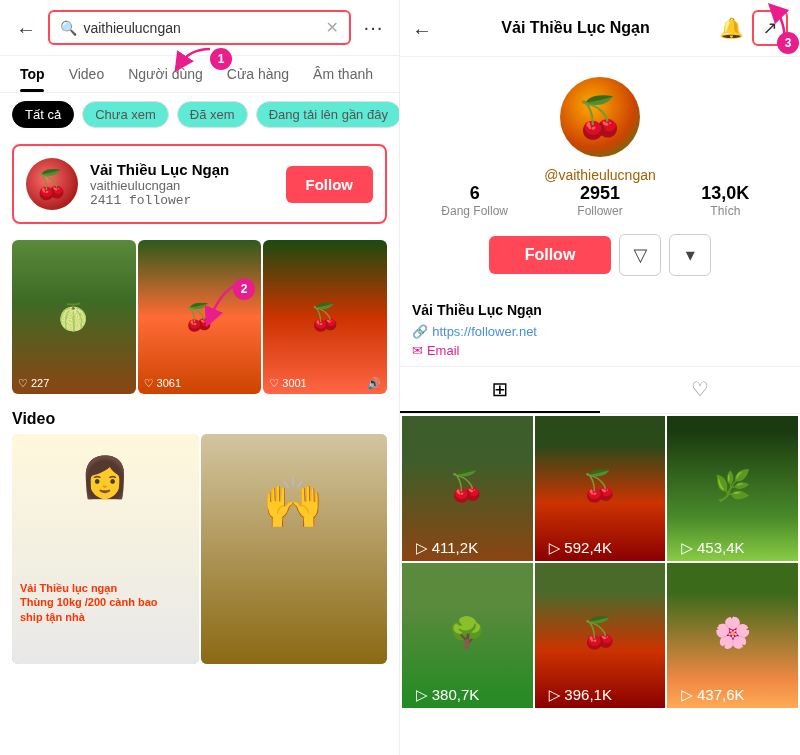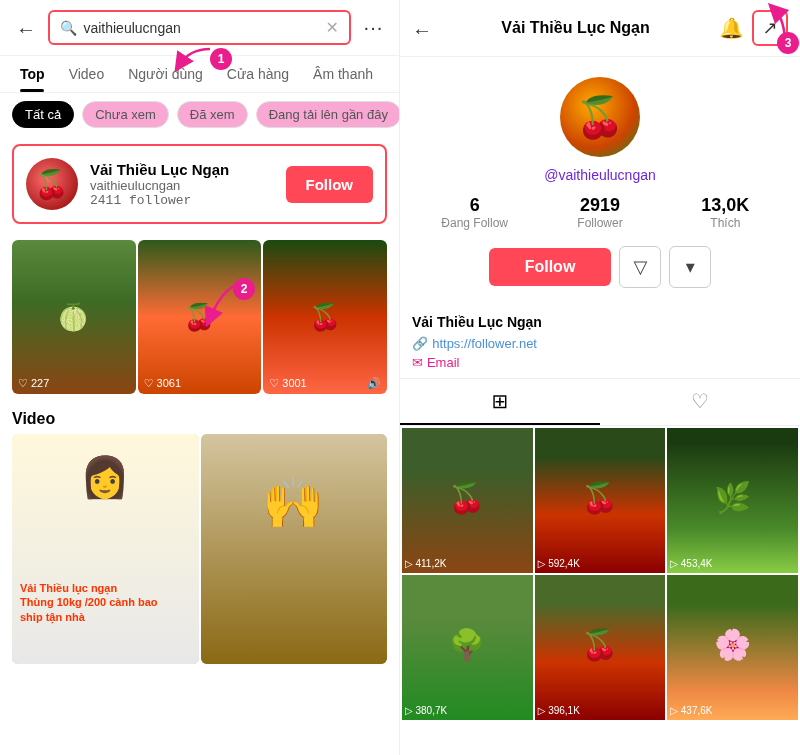--- a/index.html
+++ b/index.html
@@ -119,21 +119,21 @@
       overflow-x: auto;
     }
     .filter-pill {
       padding: 5px 12px;
       border-radius: 20px;
       font-size: 13px;
       cursor: pointer;
       white-space: nowrap;
       border: 1px solid #ddd;
       color: #555;
-      background: #f9a8d4;
+      background: #5eead4;
     }
     .filter-pill.active {
       background: #000;
       color: #fff;
       border-color: #000;
     }
 
     
     .user-result-card {
       margin: 8px 12px;
@@ -376,22 +376,21 @@
       background: radial-gradient(circle at 40% 35%, #ffaa00, #cc4400 60%, #228B22 100%);
       display: flex;
       align-items: center;
       justify-content: center;
       font-size: 40px;
       margin-bottom: 10px;
       overflow: hidden;
     }
     .profile-handle {
       font-size: 14px;
-      color: #6d28d9;
-      margin-bottom: 12px;
+      color: #a16207;
     }
 
     
     .stats-row {
       display: flex;
       gap: 0;
       width: 100%;
       justify-content: center;
       margin-bottom: 16px;
     }
@@ -532,23 +531,23 @@
       top: 50%;
       left: 50%;
       transform: translate(-50%, -60%);
       font-size: 30px;
     }
 
     
     .play-icon-small {
       position: absolute;
       bottom: 4px;
-      left: 3px;
+      left: 14px;
       color: white;
-      font-size: 10px;
+      font-size: 15px;
       display: flex;
       align-items: center;
       gap: 2px;
     }
   </style>
 </head>
 <body>
 
 <div class="left-panel">
 
@@ -679,21 +678,21 @@
       <span>🍒</span>
     </div>
     <div class="profile-handle">@vaithieulucngan</div>
 
     <div class="stats-row">
       <div class="stat-item">
         <div class="stat-value">6</div>
         <div class="stat-label">Đang Follow</div>
       </div>
       <div class="stat-item">
-        <div class="stat-value">2919</div>
+        <div class="stat-value">2951</div>
         <div class="stat-label">Follower</div>
       </div>
       <div class="stat-item">
         <div class="stat-value">13,0K</div>
         <div class="stat-label">Thích</div>
       </div>
     </div>
 
     <div class="action-row">
       <button class="follow-btn-large">Follow</button>

